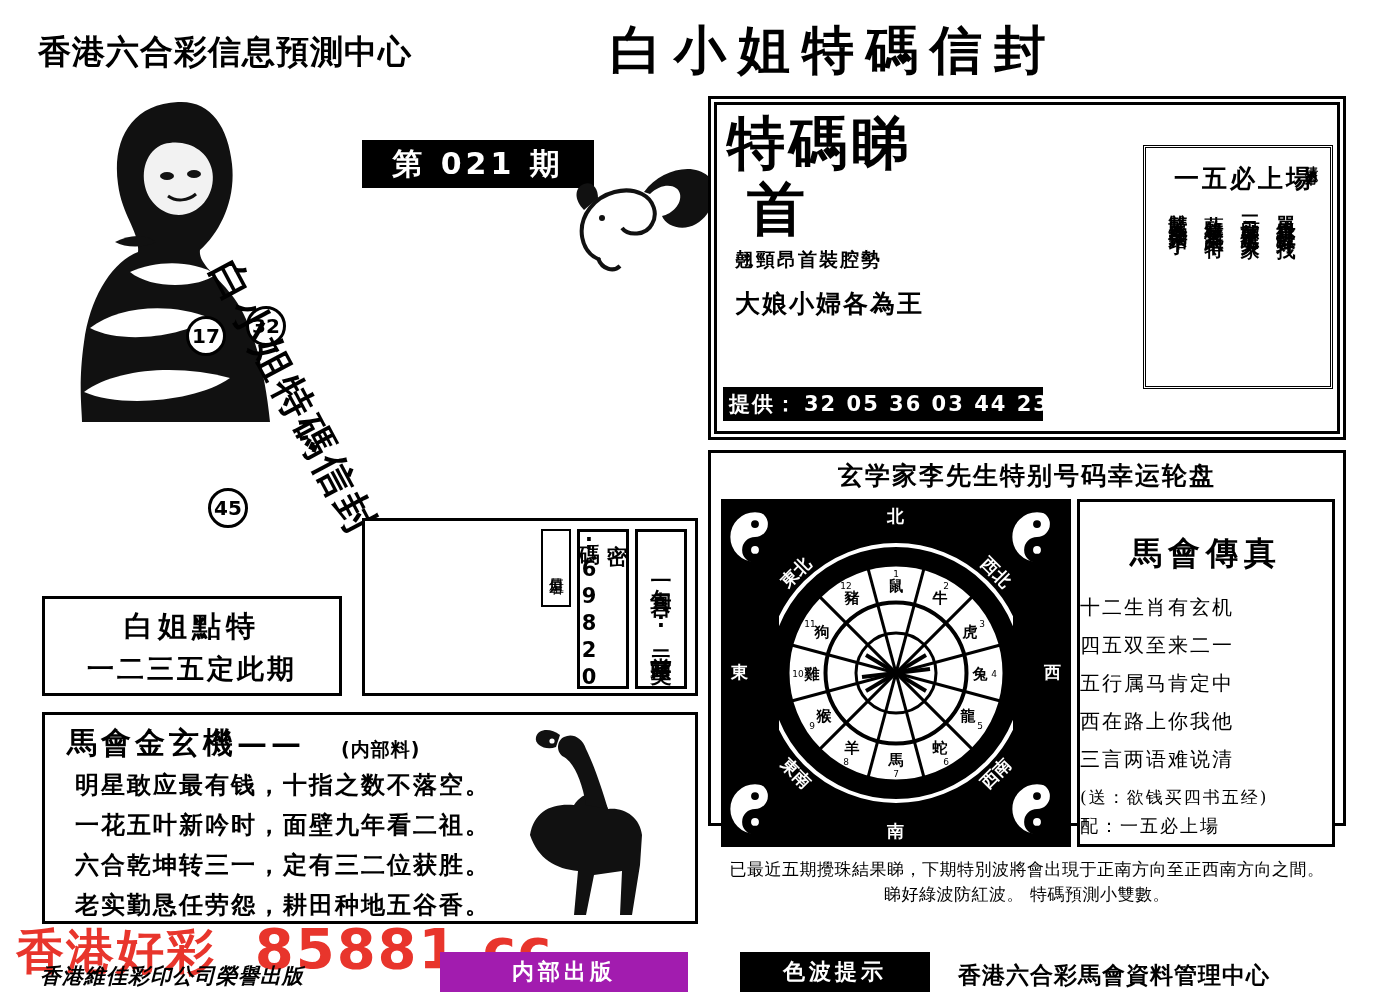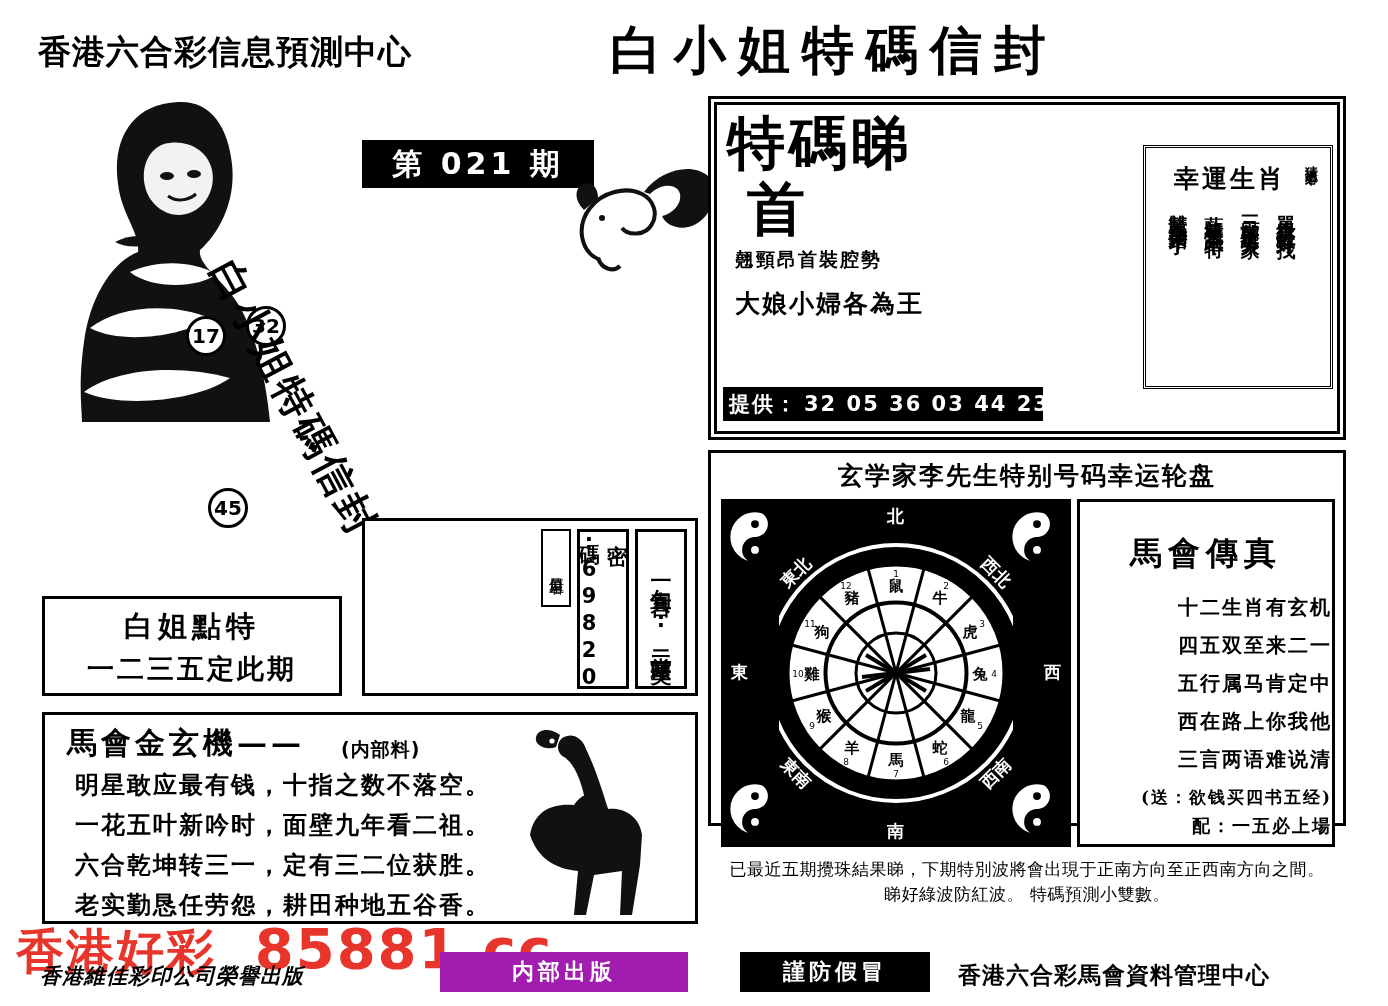--- a/index.html
+++ b/index.html
@@ -125,21 +125,21 @@
     position:absolute;left:16px;right:16px;top:404px;
     font-size:17px;line-height:1.45;text-align:center;letter-spacing:0.5px;
   }
 
   
   .fax{
     position:absolute;right:8px;top:46px;width:258px;height:348px;
     border:3px solid #000;box-sizing:border-box;background:#fff;
   }
   .fax .ft{position:absolute;left:0;right:0;top:30px;text-align:center;font-size:32px;font-weight:bold;letter-spacing:6px;font-family:"DejaVu Serif","Liberation Serif",serif;}
-  .fax .fl{position:absolute;left:0;right:0;text-align:right;font-size:20px;font-weight:bold;letter-spacing:2px;font-family:"DejaVu Serif","Liberation Serif",serif;white-space:nowrap;}
+  .fax .fl{position:absolute;left:0;right:0;text-align:left;font-size:20px;font-weight:normal;letter-spacing:2px;font-family:"DejaVu Serif","Liberation Serif",serif;white-space:nowrap;}
 
   
   .wm{
     position:absolute;left:16px;top:916px;
     font-size:48px;font-weight:bold;color:#e8352c;letter-spacing:2px;
     white-space:nowrap;
     font-family:"DejaVu Sans","Liberation Sans",sans-serif;
   }
   .wm .red{color:#e8352c;}
   .ft-left{position:absolute;left:40px;top:962px;font-size:21px;font-weight:bold;letter-spacing:1px;white-space:nowrap;font-style:italic;}
@@ -235,21 +235,21 @@
     <div class="big2">首</div>
     <div class="p1">翹頸昂首裝腔勢</div>
     <div class="p2">大娘小婦各為王</div>
 
     <div class="numstrip">
       <span>提供：</span>
       <span style="padding-left:6px">32 05 36 03 44 23</span>
     </div>
 
     <div class="tm-sub">
-      <div class="hh">幸運生肖</div>
+      <div class="hh">一五必上場</div>
       <div class="vcol" style="right:10px;top:8px;font-size:13px;letter-spacing:2px;">猜透必中</div>
       <div class="vcol" style="right:30px;top:52px;height:170px;">單綠單紅最好找</div>
       <div class="vcol" style="right:66px;top:52px;height:170px;">三顧茅廬送大家</div>
       <div class="vcol" style="right:102px;top:52px;height:170px;">藍綠雙包來中特，</div>
       <div class="vcol" style="right:138px;top:52px;height:170px;">雙數今期錯不了</div>
     </div>
   </div>
 
   <div class="frame wheelpanel">
     <div class="wt">玄学家李先生特别号码幸运轮盘</div>
@@ -355,16 +355,16 @@
 
     <div class="footnote">已最近五期攪珠結果睇，下期特別波將會出現于正南方向至正西南方向之間。 睇好綠波防紅波。 特碼預測小雙數。</div>
   </div>
 
   <div class="wm">
     <span class="red">香港好彩</span>
     <span class="red" style="padding-left:20px;font-size:56px;margin-top:32px;">85881.cc</span>
   </div>
   <div class="ft-left">香港維佳彩印公司榮譽出版</div>
   <div class="ft-blk1">内部出版</div>
-  <div class="ft-blk2">謹防假冒</div>
+  <div class="ft-blk2">色波提示</div>
   <div class="ft-right">香港六合彩馬會資料管理中心</div>
 
 </div>
 
 </body></html>

